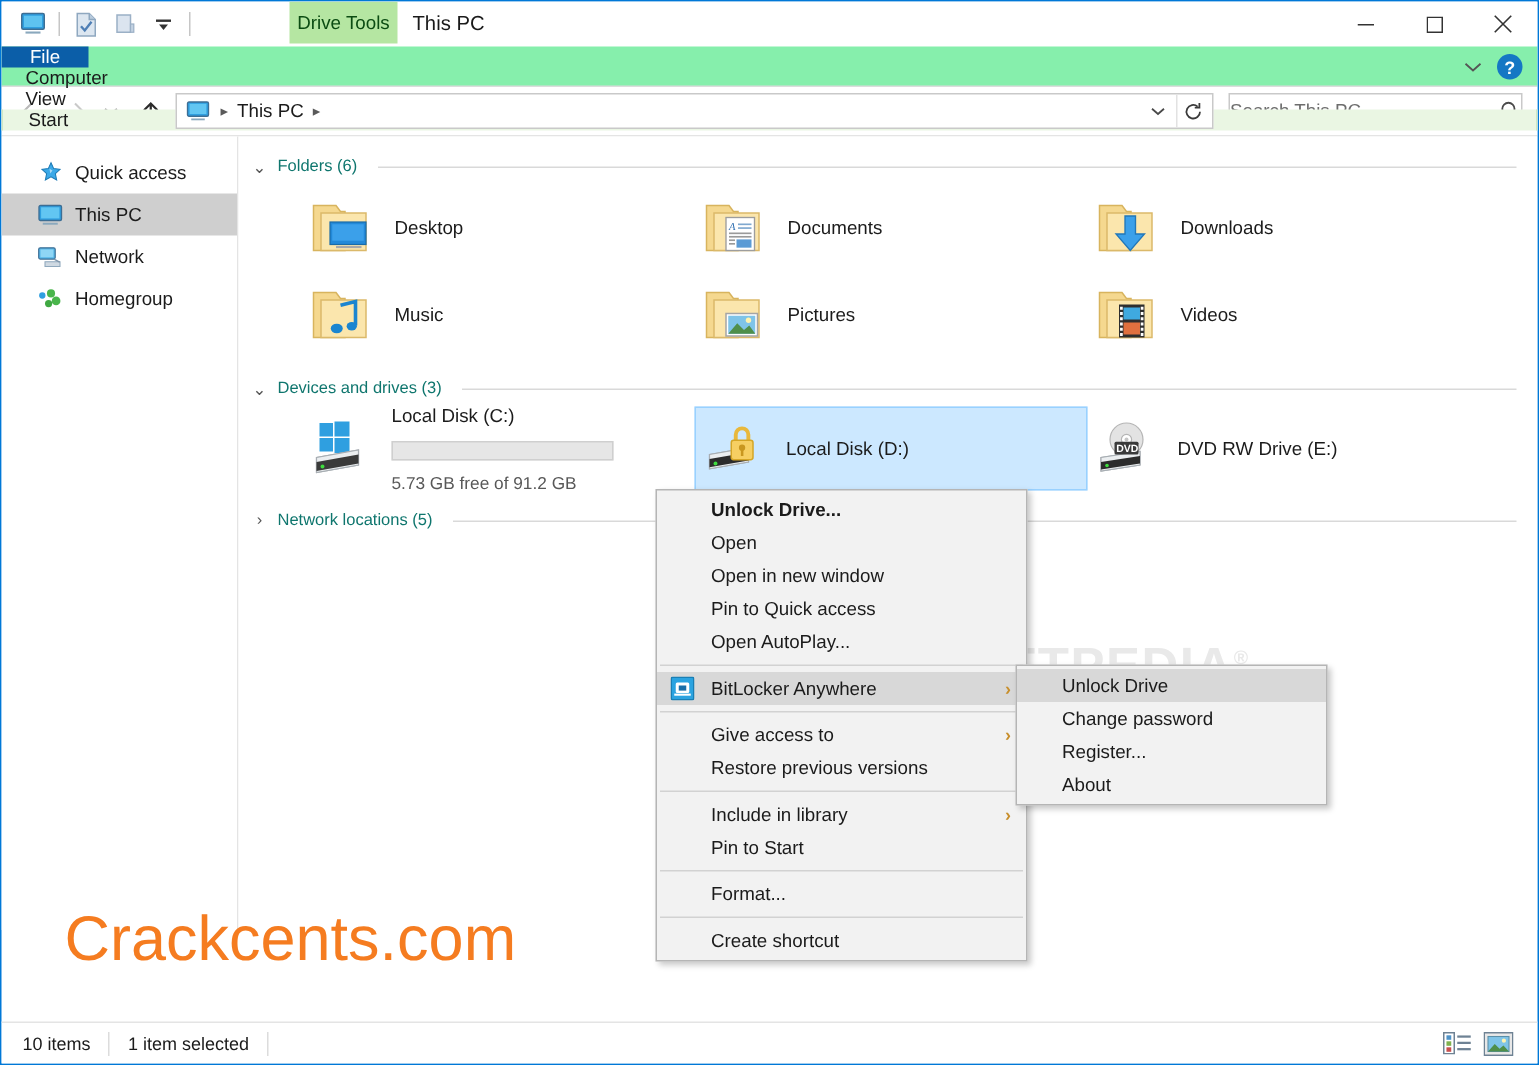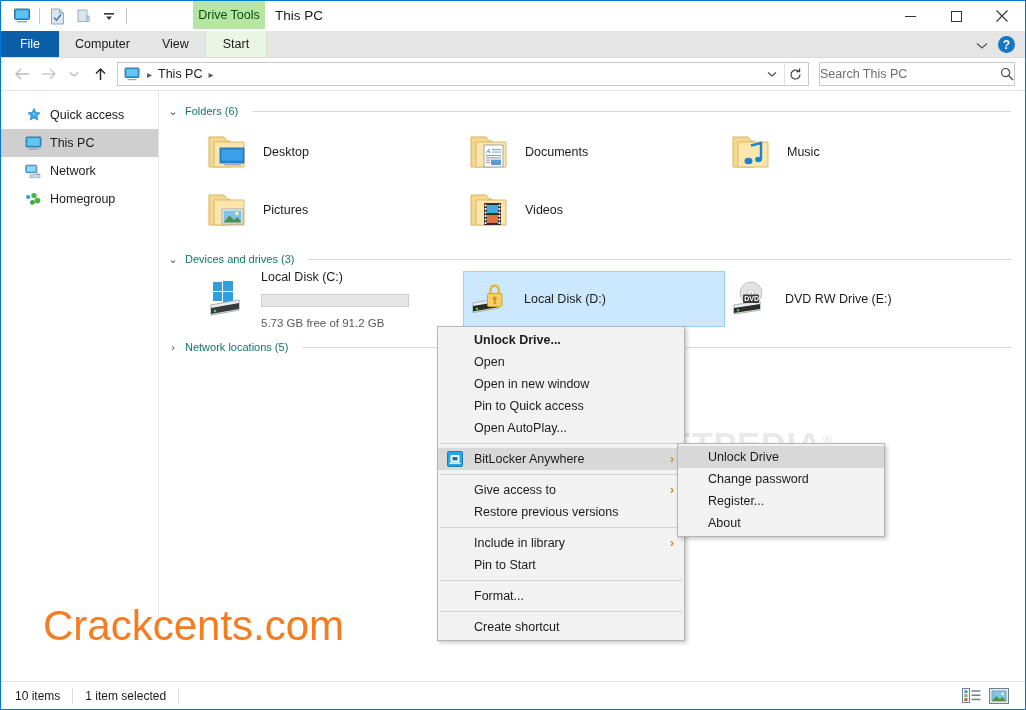--- a/index.html
+++ b/index.html
@@ -50,23 +50,24 @@
   .wbtn {
     width: 46px; height: 30px;
     display: flex; align-items: center; justify-content: center;
     color: #333;
   }
 
   
   .tabrow {
     position: relative;
     height: 27px;
-    background: #e5e5e5;
+    background: #86efac;
     display: flex; align-items: stretch;
     border-bottom: 1px solid #dcdcdc;
+    flex-direction: column;
   }
   .tab-file {
     width: 58px;
     background: #0b5ea8;
     color: #fff;
     font-size: 12.5px;
     display: flex; align-items: center; justify-content: center;
   }
   .tab {
     padding: 0 16px;
@@ -503,20 +504,30 @@
               <rect x="18" y="24" width="15" height="1.1" fill="#9a9a9a"></rect>
               <rect x="18" y="26.3" width="15" height="1.1" fill="#9a9a9a"></rect>
               <rect x="23" y="28.6" width="10" height="5.5" fill="#5b9bd5"></rect>
               <rect x="18" y="28.6" width="4" height="1.1" fill="#9a9a9a"></rect>
               <rect x="18" y="31" width="4" height="1.1" fill="#9a9a9a"></rect>
             </svg>
           </span>
           <span class="tlabel">Documents</span>
         </div>
 
+        <div class="tile">
+          <span class="ticon">
+            <svg width="46" height="42" viewBox="0 0 46 42">
+              <path d="M3 6h15l3 4h3v26H3z" fill="#f5d88f" stroke="#d8b45e" stroke-width="1"></path>
+              <path d="M8 11h30v25H8z" fill="#fbe6ad" stroke="#dbb96a" stroke-width="1"></path>
+              <path d="M20 13h7v12h6l-9.5 11L14 25h6z" fill="#3ba0ea" stroke="#2277b8" stroke-width=".9"></path>
+            </svg>
+          </span>
+          <span class="tlabel">Downloads</span>
+        </div>
 
         <div class="tile">
           <span class="ticon">
             <svg width="46" height="42" viewBox="0 0 46 42">
               <path d="M3 6h15l3 4h3v26H3z" fill="#f5d88f" stroke="#d8b45e" stroke-width="1"></path>
               <path d="M8 11h30v25H8z" fill="#fbe6ad" stroke="#dbb96a" stroke-width="1"></path>
               <path d="M21 14.5l10-2.5v16" fill="none" stroke="#1b85d0" stroke-width="2.4"></path>
               <ellipse cx="18.5" cy="30" rx="4" ry="3.2" fill="#1b85d0"></ellipse>
               <ellipse cx="28.5" cy="28.5" rx="3.4" ry="2.8" fill="#1b85d0"></ellipse>
             </svg>

